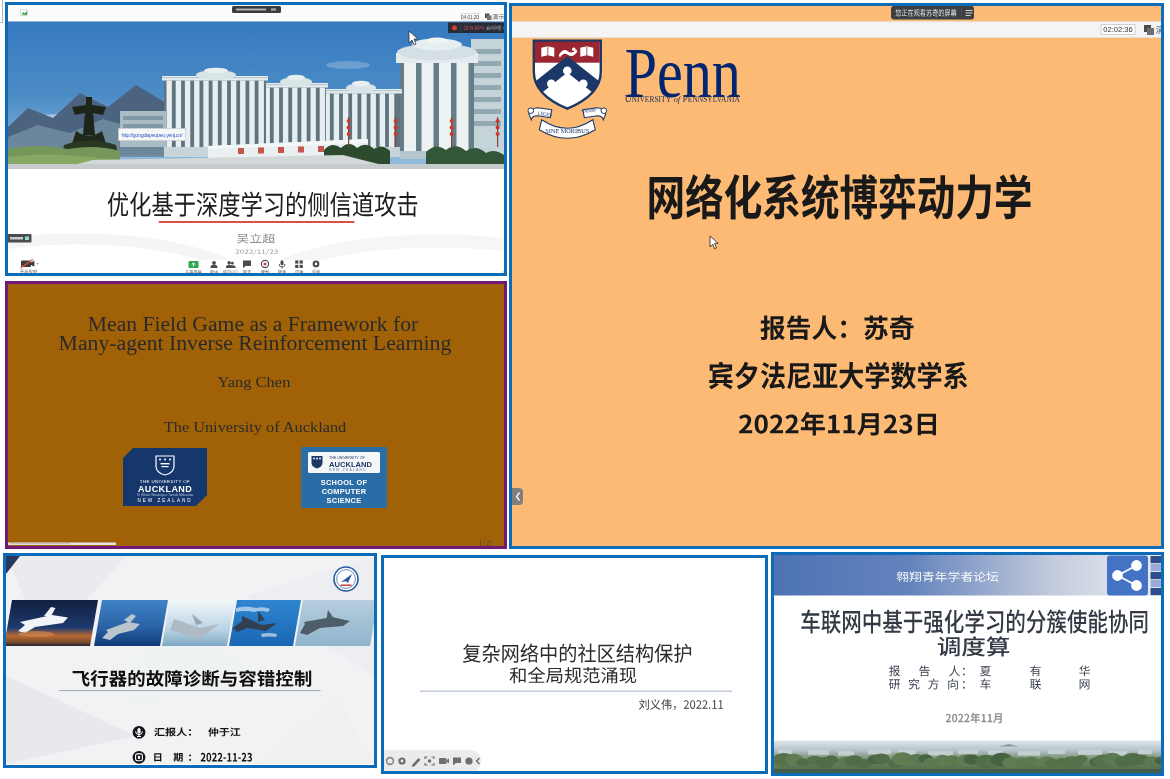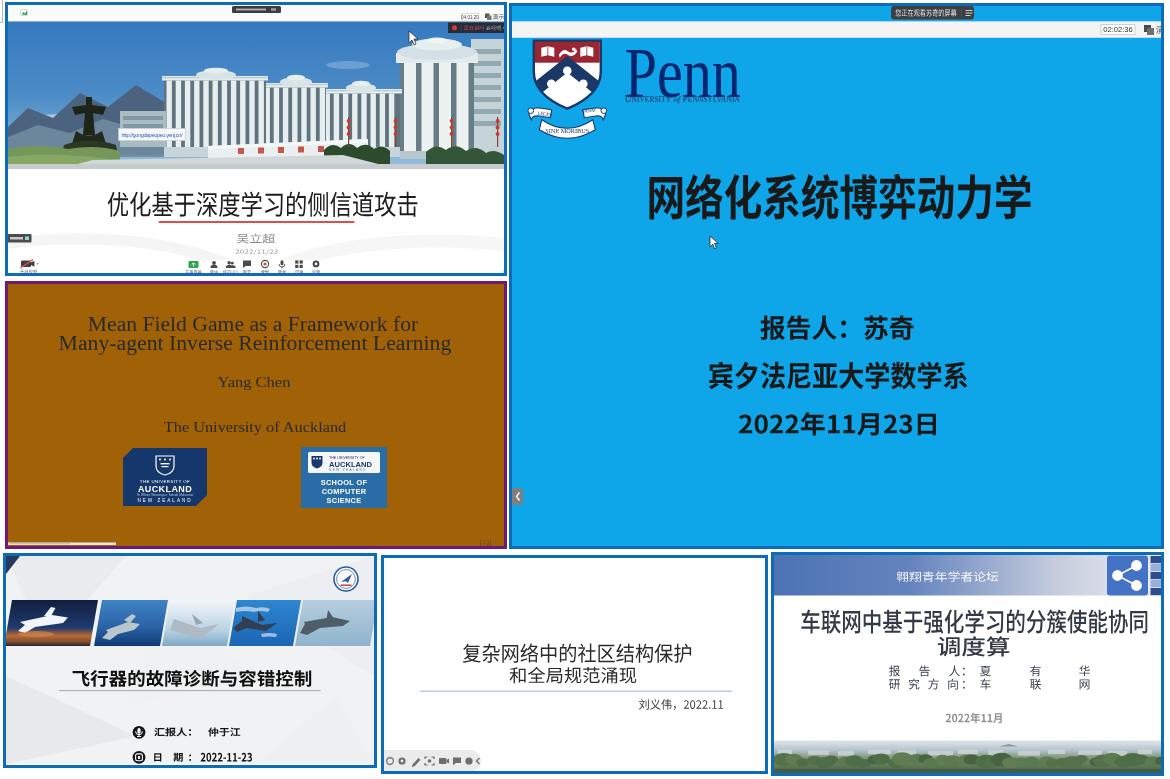--- a/index.html
+++ b/index.html
@@ -241,21 +241,21 @@
           <text x="28" y="24" font-family="Liberation Sans" font-size="3.4" fill="#5b77a0" letter-spacing="1.2">NEW ZEALAND</text>
           <text x="43" y="37.5" font-family="Liberation Sans" font-size="7.4" font-weight="bold" fill="#fff" text-anchor="middle" letter-spacing="0.3">SCHOOL OF</text>
           <text x="43" y="46.5" font-family="Liberation Sans" font-size="7.4" font-weight="bold" fill="#fff" text-anchor="middle" letter-spacing="0.3">COMPUTER</text>
           <text x="43" y="55.5" font-family="Liberation Sans" font-size="7.4" font-weight="bold" fill="#fff" text-anchor="middle" letter-spacing="0.3">SCIENCE</text>
         </g>
         <text x="471" y="262" font-family="Liberation Serif" font-size="9" fill="#444" textLength="13" lengthAdjust="spacingAndGlyphs">1 / 21</text>
         <rect x="0" y="258.5" width="108" height="2.5" fill="#e6e6e6"></rect>
         <rect x="2" y="259" width="60" height="1.3" fill="#ababab" opacity="0.6"></rect>
       </svg>
     </div>
-    <div style="position:absolute;left:509px;top:3px;width:655px;height:546px;border:3px solid #0d6cba;box-sizing:border-box;background:#0ea5e9;overflow:hidden">
+    <div style="position:absolute;left:509px;top:3px;width:655px;height:546px;border:3px solid #0d6cba;box-sizing:border-box;background:#fdba74;overflow:hidden">
       <svg width="649" height="540" viewBox="0 0 649 540" style="position:absolute;left:0;top:0;">
         <rect x="0" y="15.5" width="649" height="16" fill="#f4f4f4"></rect>
         <rect x="0" y="15.5" width="649" height="0.7" fill="#e2e2e2"></rect>
         <rect x="0" y="31" width="649" height="0.7" fill="#e2e2e2"></rect>
         <rect x="589" y="18.5" width="34" height="10" fill="#fdfdfd" stroke="#c6c6c6" stroke-width="0.8"></rect>
         <text x="606" y="26" font-family="Liberation Sans" font-size="7.6" fill="#333" text-anchor="middle">02:02:36</text>
         <rect x="632" y="19" width="7" height="7" fill="#4a4a4f"></rect>
         <rect x="635" y="22" width="7" height="7" fill="#6e6e73"></rect>
         <path fill="#4a4a4f" transform="translate(643.68,27.11) scale(0.009000,-0.009000)" d="M672 62C745 23 840 -37 887 -74L944 -27C894 11 799 67 727 103ZM487 95C432 50 341 8 260 -19C277 -32 304 -60 316 -75C396 -41 495 14 558 67ZM95 772C147 745 216 704 250 678L295 738C259 764 190 802 139 826ZM36 501C87 476 155 438 190 413L232 475C197 498 128 534 78 556ZM65 -10 132 -56C179 36 234 159 276 264L217 309C172 197 110 68 65 -10ZM536 829C550 804 565 772 575 745H309V582H378V681H857V582H929V745H659C648 775 629 815 610 845ZM410 255H576V170H410ZM648 255H820V170H648ZM410 396H576V311H410ZM648 396H820V311H648ZM380 591V529H576V454H343V111H890V454H648V529H850V591ZM1234 351C1191 238 1117 127 1035 56C1054 46 1088 24 1104 11C1183 88 1262 207 1311 330ZM1684 320C1756 224 1832 94 1859 10L1934 44C1904 129 1826 255 1753 349ZM1149 766V692H1853V766ZM1060 523V449H1461V19C1461 3 1455 -1 1437 -2C1418 -3 1352 -3 1284 0C1296 -23 1308 -56 1311 -79C1400 -79 1459 -78 1494 -66C1530 -53 1542 -31 1542 18V449H1941V523ZM2458 840V661H2096V186H2171V248H2458V-79H2537V248H2825V191H2902V661H2537V840ZM2171 322V588H2458V322ZM2825 322H2537V588H2825Z"></path>
         <rect x="379" y="0" width="83" height="13.5" rx="3" fill="#3d4043"></rect>

